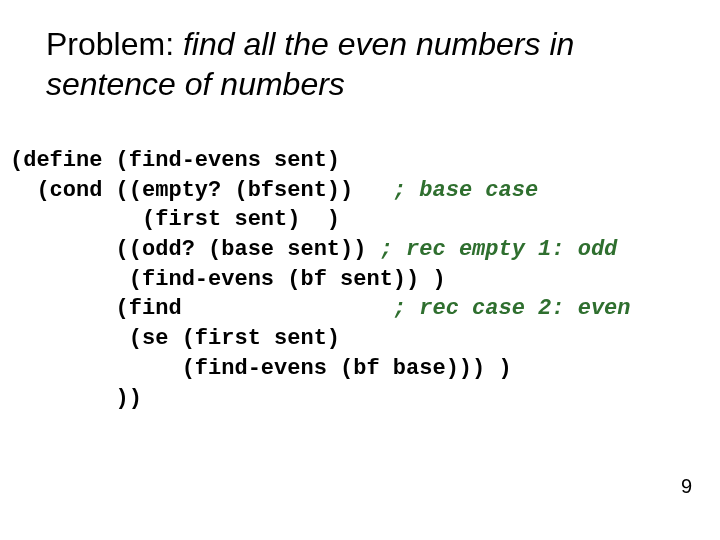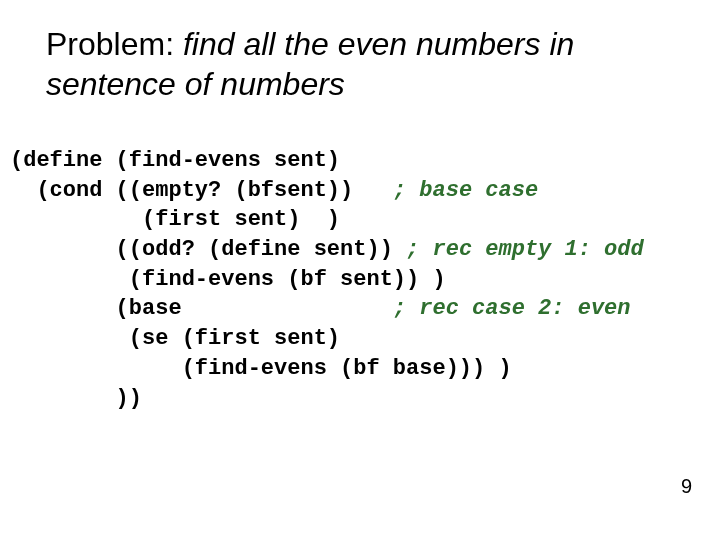--- a/index.html
+++ b/index.html
@@ -58,22 +58,22 @@
 
 <div class="slide">
 
   <div class="title">
     <span>Problem: </span><em>find all the even numbers in sentence of numbers</em>
   </div>
 
   <div class="code"><span>(define (find-evens sent)</span>
 <span>  (cond ((empty? (bfsent))   </span><span class="comment">; base case</span>
 <span>          (first sent)  )</span>
-<span>        ((odd? (define sent)) </span><span class="comment">; rec empty 1: odd</span>
+<span>        ((odd? (base sent)) </span><span class="comment">; rec empty 1: odd</span>
 <span>         (find-evens (bf sent)) )</span>
-<span>        (base                </span><span class="comment">; rec case 2: even</span>
+<span>        (find                </span><span class="comment">; rec case 2: even</span>
 <span>         (se (first sent)</span>
 <span>             (find-evens (bf base))) )</span>
 <span>        ))</span></div>
 
   <div class="pagenum">9</div>
 
 </div>
 
 </body></html>

